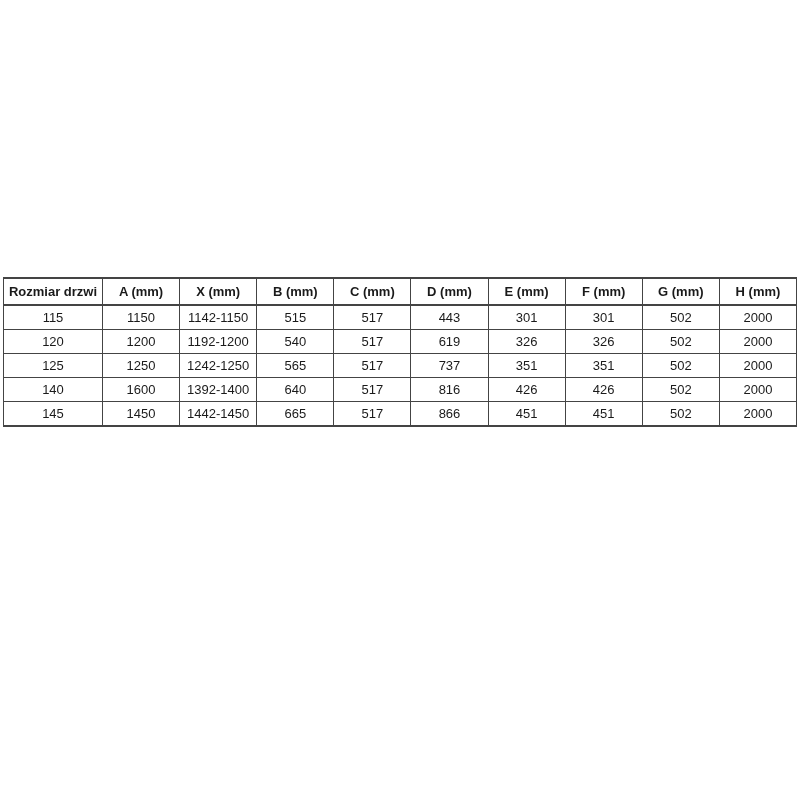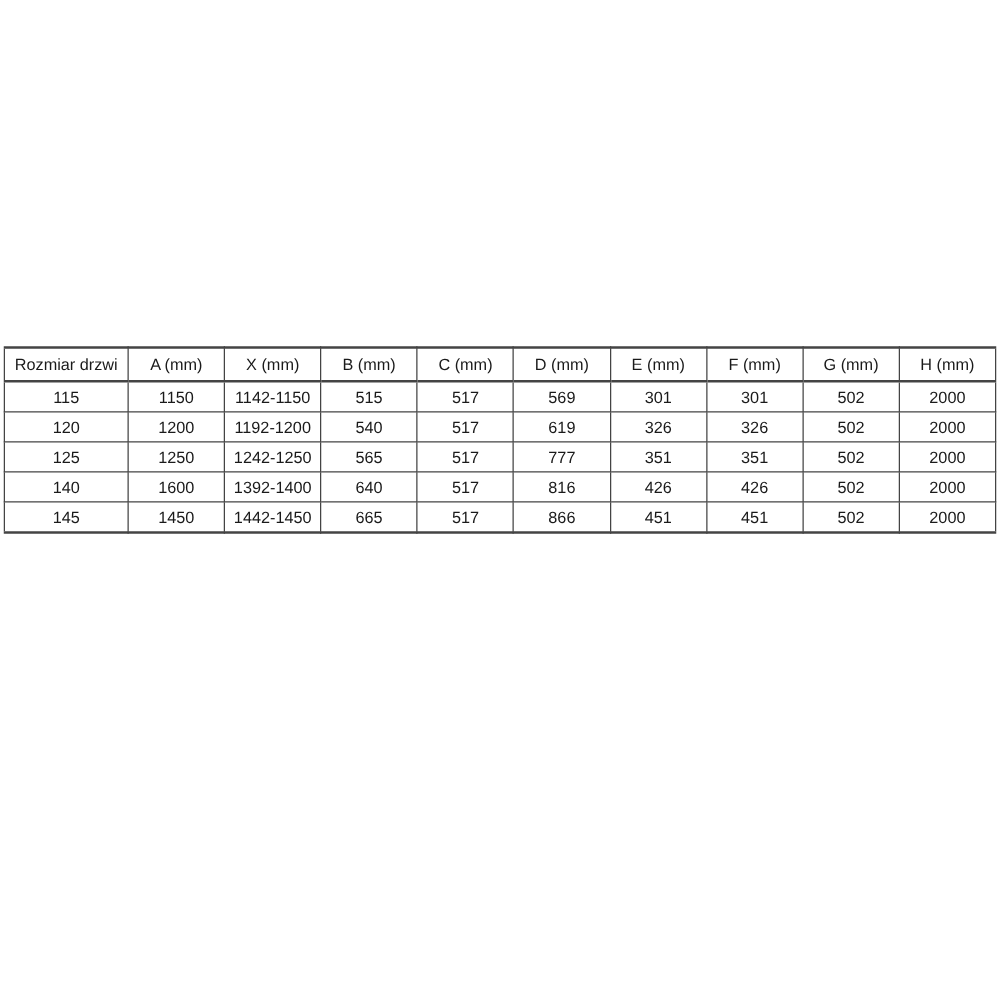--- a/index.html
+++ b/index.html
@@ -36,21 +36,21 @@
     text-align: center;
     vertical-align: middle;
     color: #1a1a1a;
     font-size: 13px;
     padding: 0 2px;
     white-space: nowrap;
     overflow: hidden;
   }
   table.spec-table th {
     height: 25px;
-    font-weight: normal;
+    font-weight: bold;
     border-bottom-width: 2px;
   }
   table.spec-table td {
     height: 23px;
     font-weight: normal;
   }
 </style>
 </head>
 <body>
 
@@ -83,21 +83,21 @@
           <th>H (mm)</th>
         </tr>
       </thead>
       <tbody>
           <tr>
             <td>115</td>
             <td>1150</td>
             <td>1142-1150</td>
             <td>515</td>
             <td>517</td>
-            <td>569</td>
+            <td>443</td>
             <td>301</td>
             <td>301</td>
             <td>502</td>
             <td>2000</td>
           </tr>
           <tr>
             <td>120</td>
             <td>1200</td>
             <td>1192-1200</td>
             <td>540</td>
@@ -107,21 +107,21 @@
             <td>326</td>
             <td>502</td>
             <td>2000</td>
           </tr>
           <tr>
             <td>125</td>
             <td>1250</td>
             <td>1242-1250</td>
             <td>565</td>
             <td>517</td>
-            <td>777</td>
+            <td>737</td>
             <td>351</td>
             <td>351</td>
             <td>502</td>
             <td>2000</td>
           </tr>
           <tr>
             <td>140</td>
             <td>1600</td>
             <td>1392-1400</td>
             <td>640</td>

